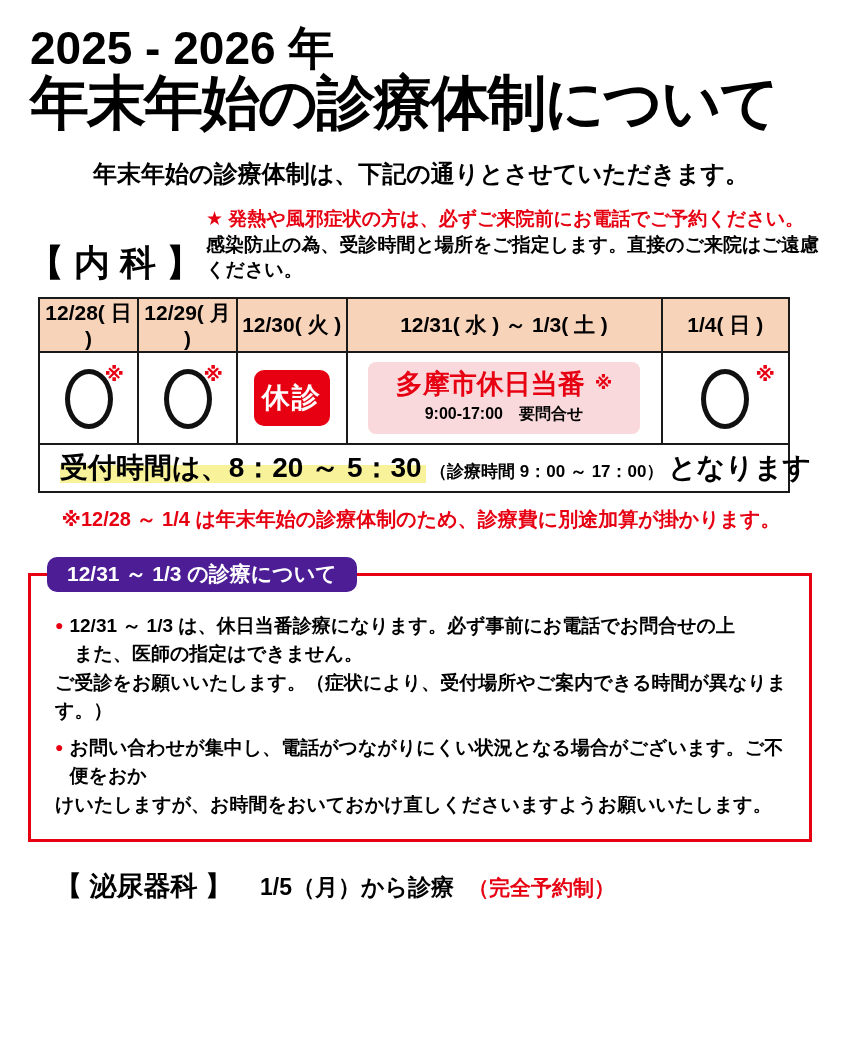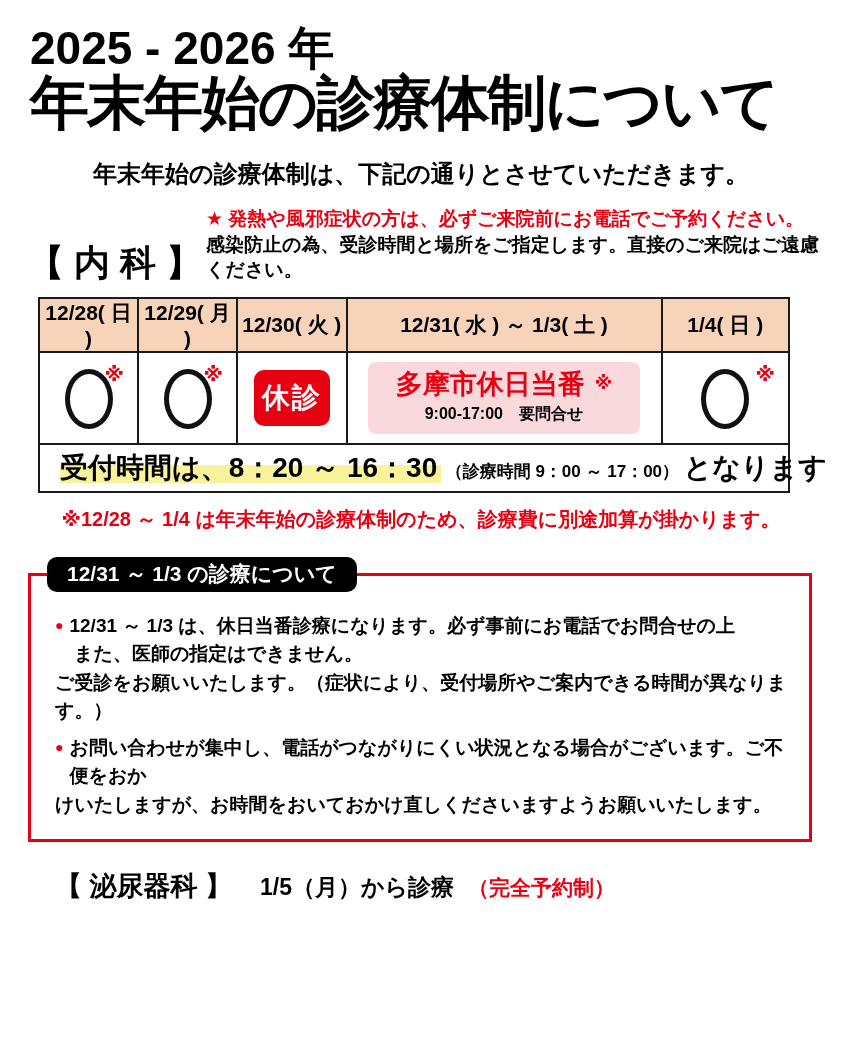--- a/index.html
+++ b/index.html
@@ -88,21 +88,21 @@
   .caution-line { color:#000; font-size: 20px; font-weight: 600; line-height: 1.42; }
   .caution-red { color: #e60012; }
 
   
   .info-box {
     position: relative; margin: 40px 30px 0 28px;
     border: 3px solid #e60012; padding: 28px 18px 20px 24px;
   }
   .info-tab {
     position: absolute; top: -19px; left: 16px;
-    background: #000000; color: #fff; border-radius: 10px;
+    background: #4c1d95; color: #fff; border-radius: 10px;
     font-size: 21px; font-weight: bold; padding: 6px 20px 8px;
     line-height: 1;
   }
   .bullet-line { display: flex; align-items: baseline; margin-top: 8px; }
   .dot { color: #e60012; font-size: 14px; margin-right: 6px; transform: translateY(-2px); }
   .info-text { color: #000; font-size: 19px; font-weight: 600; line-height: 1.5; }
   .cont { margin-left: 0; }
 
   
   .dept-section { margin: 26px 55px 0 55px; width: 732px; }
@@ -168,21 +168,21 @@
           <div class="toban-hours">9:00-17:00　要問合せ</div>
         </div>
       </td>
       <td class="mark-cell">
         <span class="open-circle"></span>
         <span class="asterisk">※</span>
       </td>
     </tr>
     <tr>
       <td class="table-footer" colspan="5">
-        <span class="ft-big ft-highlight">受付時間は、8：20 ～ 16：30</span>
+        <span class="ft-big ft-highlight">受付時間は、8：20 ～ 5：30</span>
         <span class="ft-small">（診療時間 9：00 ～ 17：00）</span>
         <span class="ft-big"> となります</span>
       </td>
     </tr>
   </tbody>
     </table>
 
   <div class="surcharge-note">※12/28 ～ 1/4 は年末年始の診療体制のため、診療費に別途加算が掛かります。</div>
 
 

